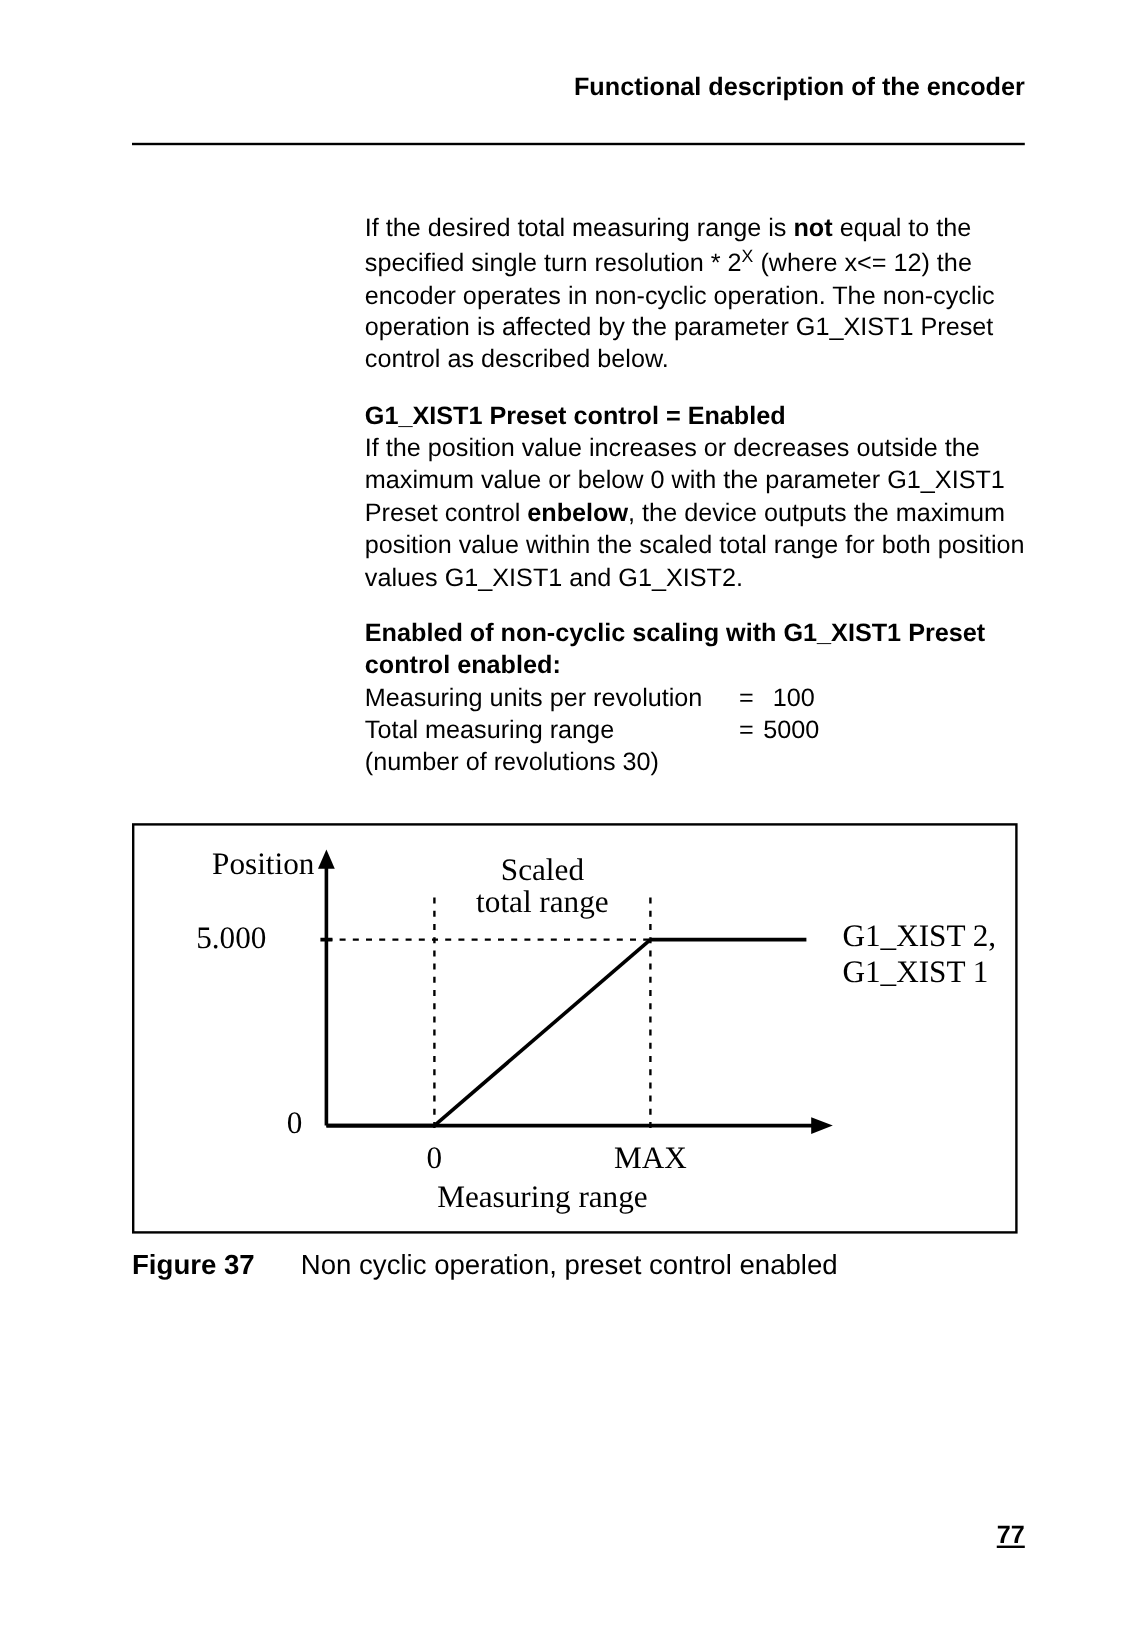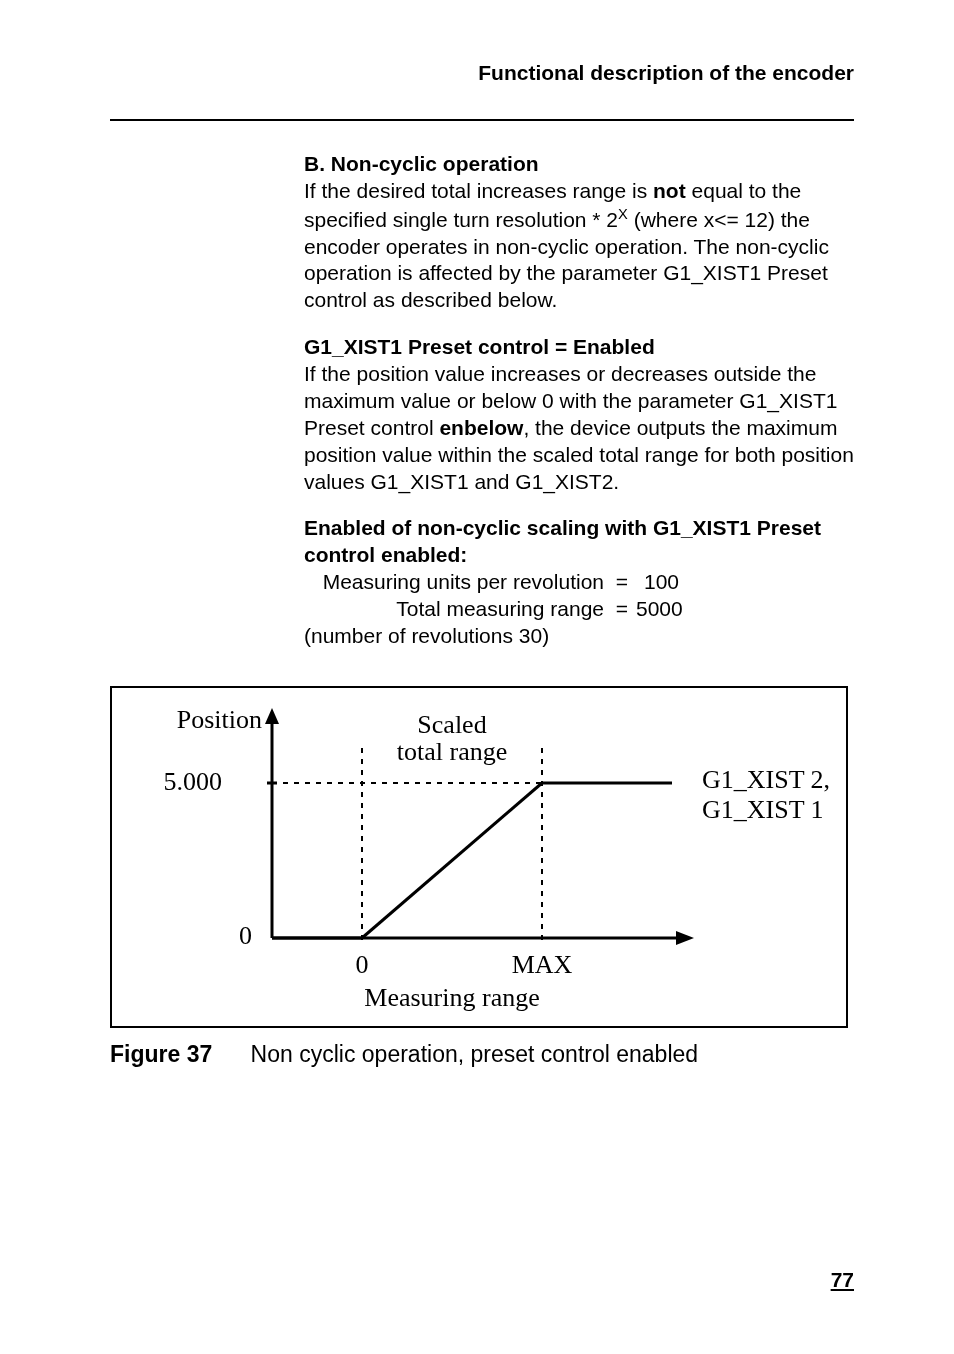--- a/index.html
+++ b/index.html
@@ -34,21 +34,21 @@
     margin-left: 194px;
   }
   .section-title {
     font-weight: 700;
   }
   p {
     margin: 0;
   }
   .para { margin-bottom: 20px; }
   .kv-row { display: flex; }
-  .kv-label { width: 300px; flex: 0 0 auto; text-align: right; }
+  .kv-label { width: 300px; flex: 0 0 auto; }
   .kv-eq { width: 24px; text-align: right; }
   .kv-val { padding-left: 8px; }
   .figure-wrap {
     margin-top: 36px;
   }
   .diagram-box {
     border: 2px solid #000;
     width: 734px;
     height: 338px;
     margin-left: 0;
@@ -75,22 +75,22 @@
 <body>
 
 <div class="page">
 
   <div class="running-head">Functional description of the encoder</div>
   <div class="rule"></div>
 
   <div class="body-col">
 
     <p class="para">
-      <span class="section-title">B. Non-cyclic operation</span><br>
-      <span>If the desired total increases range is </span><b>not</b><span> equal to the specified single turn resolution * 2</span><span class="sup">X</span><span> (where x&lt;= 12) the encoder operates in non-cyclic operation. The non-cyclic operation is affected by the parameter G1_XIST1 Preset control as described below.</span>
+      <br>
+      <span>If the desired total measuring range is </span><b>not</b><span> equal to the specified single turn resolution * 2</span><span class="sup">X</span><span> (where x&lt;= 12) the encoder operates in non-cyclic operation. The non-cyclic operation is affected by the parameter G1_XIST1 Preset control as described below.</span>
     </p>
 
     <p class="para">
       <span class="section-title">G1_XIST1 Preset control = Enabled</span><br>
       <span>If the position value increases or decreases outside the maximum value or below 0 with the parameter G1_XIST1 Preset control </span><b>en­below</b><span>, the device outputs the maximum position value within the scaled total range for both position values G1_XIST1 and G1_XIST2.</span>
     </p>
 
     <div class="para">
       <div class="section-title">Enabled of non-cyclic scaling with G1_XIST1 Preset control enabled:</div>
       <div class="kv-row">

